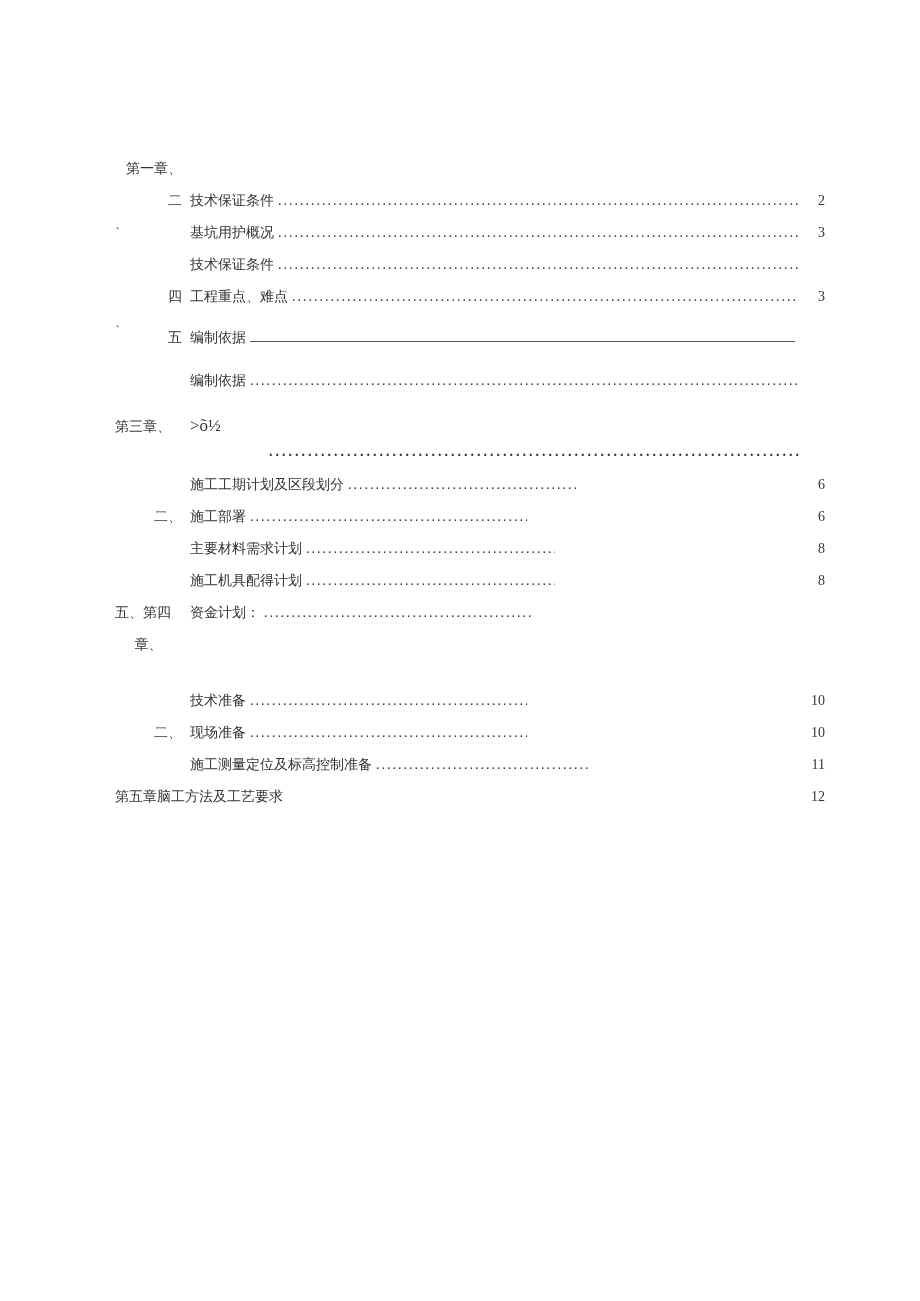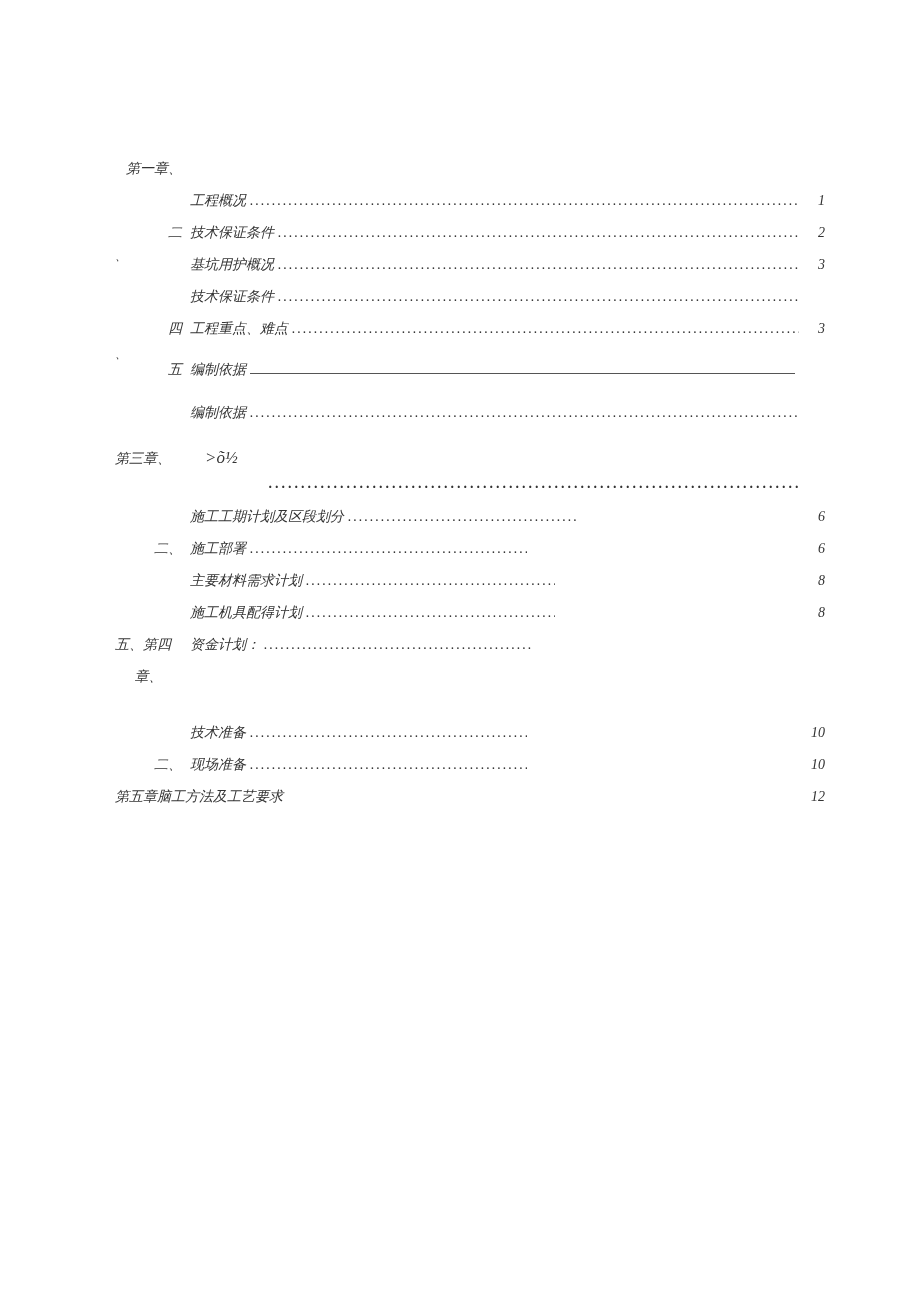--- a/index.html
+++ b/index.html
@@ -11,21 +11,20 @@
       background: #ffffff;
       font-family: "SimSun", "宋体", serif;
       font-size: 14px;
       color: #333333;
       width: 920px;
       height: 1301px;
       position: relative;
     }
     .page {
       padding: 160px 95px 0 115px;
-      font-style: italic;
     }
     .toc-line {
       display: flex;
       align-items: baseline;
       margin-bottom: 10px;
       min-height: 22px;
     }
     .label-col {
       width: 75px;
       text-align: right;
@@ -85,26 +84,20 @@
   </style>
 </head>
 <body>
 
 <div class="page">
 
   <div class="toc-line">
     <span class="label-col">第一章、</span>
   </div>
 
-  <div class="toc-line">
-    <span class="label-col"></span>
-    <span class="item-text">工程概况</span>
-    <span class="dots"></span>
-    <span class="page-num">1</span>
-  </div>
 
   <div class="toc-line">
     <span class="label-col">二</span>
     <span class="item-text">技术保证条件</span>
     <span class="dots"></span>
     <span class="page-num">2</span>
   </div>
 
   <div class="comma-row" style="margin-top:-8px;margin-bottom:-4px;">
     <span>、</span>
@@ -145,21 +138,21 @@
   <div class="spacer-row"></div>
 
 
   <div class="toc-line no-page">
     <span class="label-col"></span>
     <span class="item-text">编制依据</span>
     <span class="dots"></span>
     <span class="page-num"></span>
   </div>
 
-  <div class="toc-line" style="margin-top:22px;gap:15px;">
+  <div class="toc-line" style="margin-top:22px;">
     <span class="label-col" style="width:75px;text-align:left;">第三章、</span>
     <span class="item-text" style="font-size:17px;">&gt;õ½</span>
   </div>
   <div class="toc-line no-page" style="margin-top:-4px;">
     <span style="width:150px;flex-shrink:0;"></span>
     <span class="dots dots-bold" style="letter-spacing:4px;font-weight:bold;"></span>
     <span class="page-num"></span>
   </div>
 
   <div class="toc-line">
@@ -217,20 +210,27 @@
   </div>
 
   <div class="toc-line">
     <span class="label-col">二、</span>
     <span class="item-text">现场准备</span>
     <span class="dots" style="max-width:470px;"></span>
     <span style="flex:1;"></span>
     <span class="page-num">10</span>
   </div>
 
+  <div class="toc-line">
+    <span class="label-col"></span>
+    <span class="item-text">施工测量定位及标高控制准备</span>
+    <span class="dots" style="max-width:340px;"></span>
+    <span style="flex:1;"></span>
+    <span class="page-num">11</span>
+  </div>
 
   <div class="toc-line chap5-line">
     <span class="item-text">第五章脑工方法及工艺要求</span>
     <span style="flex:1;"></span>
     <span class="page-num">12</span>
   </div>
 
 </div>
 
 </body></html>

